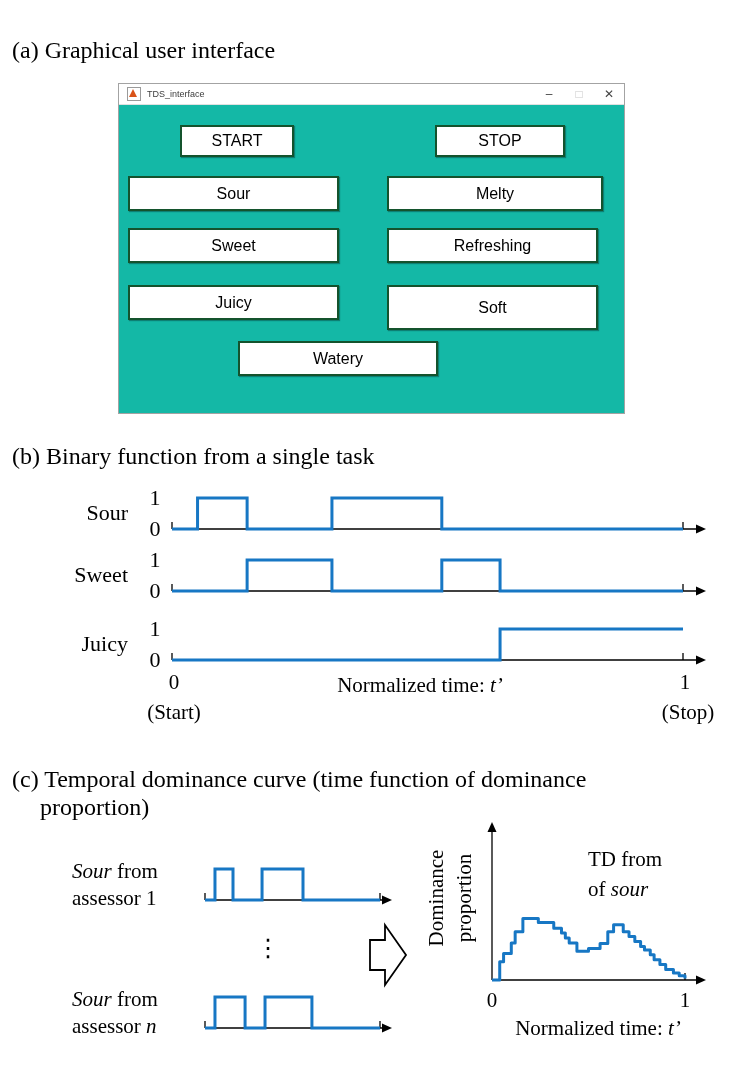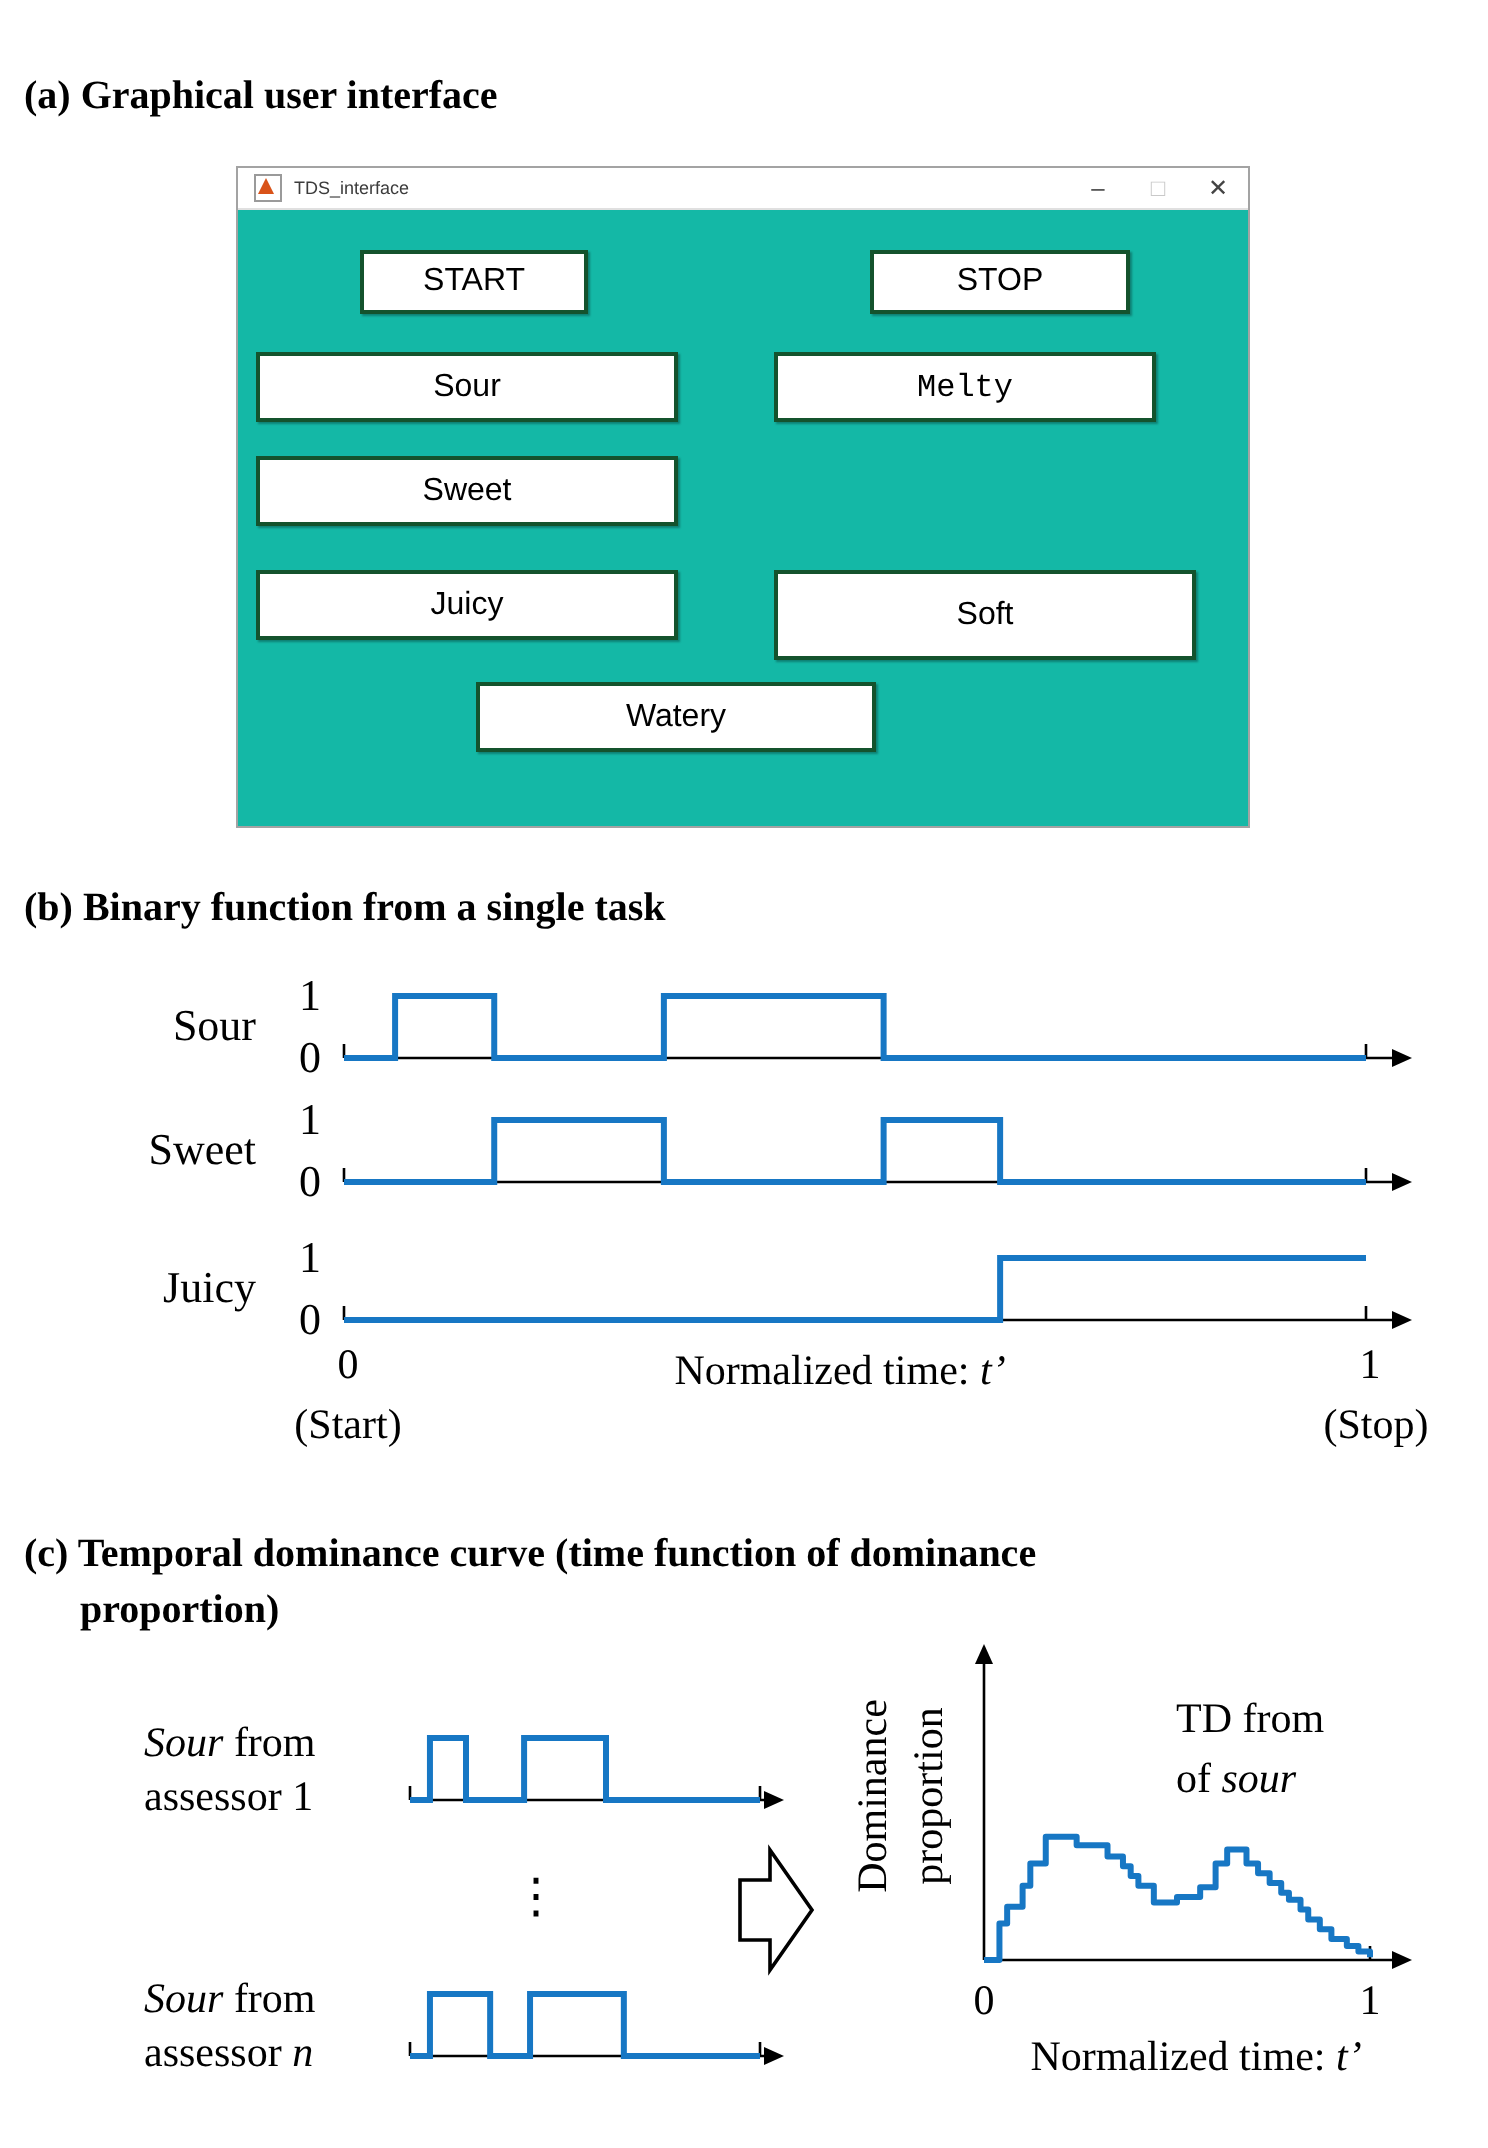--- a/index.html
+++ b/index.html
@@ -1,20 +1,20 @@
 <!DOCTYPE html>
 <html><head>
 <meta charset="utf-8">
 <style>
   html,body{margin:0;padding:0;background:#ffffff;}
   .page{position:relative;width:744px;height:1074px;background:#fff;
         font-family:"Liberation Serif",serif;color:#000;overflow:hidden;}
   .abs{position:absolute;}
   .cx{transform:translateX(-50%);}
-  .caption{font-size:20px;white-space:nowrap;font-weight:bold;}
+  .caption{font-size:24px;white-space:nowrap;}
   .slabel{font-size:21px;white-space:nowrap;}
   .rowlabel{font-size:22px;text-align:right;width:100px;}
   .ticklabel{font-size:22px;}
   .it{font-style:italic;}
   
   .win{position:absolute;left:118px;top:83px;width:507px;height:331px;
        border:1px solid #a3a3a3;background:#14b8a6;box-sizing:border-box;
        font-family:"Liberation Sans",sans-serif;}
   .titlebar{position:absolute;left:0;top:0;width:100%;height:21px;background:#ffffff;
             border-bottom:1px solid #e0e0e0;display:flex;align-items:center;box-sizing:border-box;}
@@ -45,22 +45,23 @@
           <span class="tri"></span>
         </span>
       <span class="wintitle">TDS_interface</span>
       <span class="winctl">–</span>
       <span class="winctl dim">□</span>
       <span class="winctl">✕</span>
     </div>
     <div class="btn" style="left:61px;top:41px;width:114px;height:32px;">START</div>
     <div class="btn" style="left:316px;top:41px;width:130px;height:32px;">STOP</div>
     <div class="btn" style="left:9px;top:92px;width:211px;height:35px;">Sour</div>
-    <div class="btn" style="left:268px;top:92px;width:191px;height:35px;font-family:Liberation Mono, monospace;">Melty</div>
+    <div class="btn" style="left:268px;top:92px;width:216px;height:35px;">Melty</div>
     <div class="btn" style="left:9px;top:144px;width:211px;height:35px;">Sweet</div>
+    <div class="btn" style="left:268px;top:144px;width:211px;height:35px;">Refreshing</div>
     <div class="btn" style="left:9px;top:201px;width:211px;height:35px;">Juicy</div>
     <div class="btn" style="left:268px;top:201px;width:211px;height:45px;">Soft</div>
     <div class="btn" style="left:119px;top:257px;width:200px;height:35px;">Watery</div>
   </div>
 
   <div class="abs caption" style="left:12px;top:443px;">(b) Binary function from a single task</div>
 
   <svg id="svg-b" style="top:480px;" width="744" height="240">
       <line x1="172" y1="49" x2="700" y2="49" stroke="#000000" stroke-width="1.3"></line>
       <polygon points="706,49 696,44.5 696,53.5" fill="#000000"></polygon>

